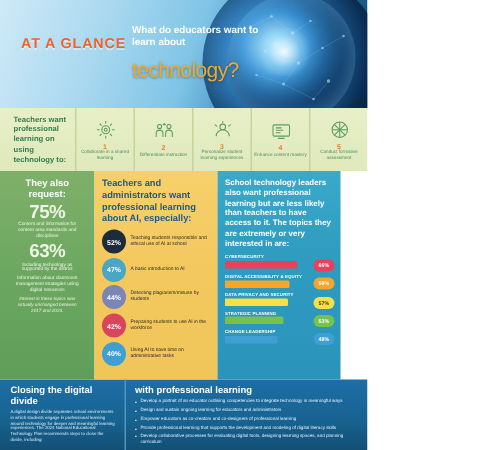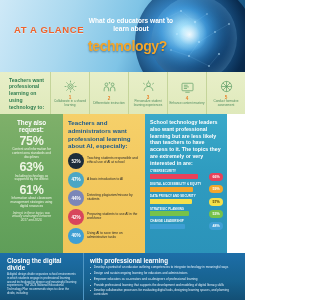--- a/index.html
+++ b/index.html
@@ -9,21 +9,20 @@
     background:#ffffff;
     overflow:hidden;
   }
   .page { position:relative; width:245px; height:300px; background:#fff; }
 
   
   .header {
     position:relative; height:72px; width:245px;
     background:linear-gradient(110deg,#cfe9f7 0%,#a9d8ef 28%,#7fc4e6 52%,#2d7fb8 74%,#0d3f66 100%);
     overflow:hidden;
-    text-align:center;
   }
   .hdr-glow{
     position:absolute; right:-10px; top:-18px; width:120px; height:120px;
     background:radial-gradient(circle at 40% 45%, rgba(150,220,255,.95) 0%, rgba(40,120,190,.75) 32%, rgba(8,40,75,.92) 66%, rgba(5,25,50,1) 100%);
     border-radius:50%;
   }
   .hdr-head{
     position:absolute; right:8px; top:-4px; width:86px; height:84px;
     background:radial-gradient(ellipse at 38% 40%, rgba(190,240,255,.9) 0%, rgba(60,150,215,.7) 30%, rgba(12,55,100,.9) 62%, rgba(6,28,55,.98) 100%);
     border-radius:52% 46% 44% 50%/56% 50% 50% 44%;
@@ -40,21 +39,21 @@
     font-size:9.5px; font-weight:bold; letter-spacing:.6px;
     color:#f0622a; text-transform:uppercase;
     text-shadow:0 1px 0 rgba(255,255,255,.45);
   }
   .hdr-q{
     position:absolute; left:88px; top:17px; width:86px;
     font-size:6.6px; font-weight:bold; line-height:1.22; color:#ffffff;
   }
   .hdr-big{
     position:absolute; left:88px; top:38px;
-    font-size:14px; font-weight:bold; color:#f4a62a; letter-spacing:-.4px;
+    font-size:14px; font-weight:normal; color:#f4a62a; letter-spacing:-.4px;
     text-shadow:0 1px 2px rgba(0,30,60,.45);
   }
 
   
   .band {
     position:relative; width:245px; height:42px;
     background:linear-gradient(180deg,#e8efc8 0%,#dfe9bb 100%);
     display:flex; align-items:stretch;
   }
   .band-lead{
@@ -217,21 +216,20 @@
 
       <div class="stat">
         <div class="pct">75%</div>
         <div class="lbl">Content and information for content area standards and disciplines</div>
       </div>
       <div class="stat">
         <div class="pct">63%</div>
         <div class="lbl">Including technology as supported by the district</div>
       </div>
       <div class="stat">
-        <div class="pct">61%</div>
         <div class="lbl">Information about classroom management strategies using digital resources</div>
       </div>
 
       <div class="note">Interest in these topics was virtually unchanged between 2017 and 2023.</div>
     </div>
 
     <div class="col-mid">
       <h3>Teachers and administrators want professional learning about AI, especially:</h3>
 
       <div class="airow">

